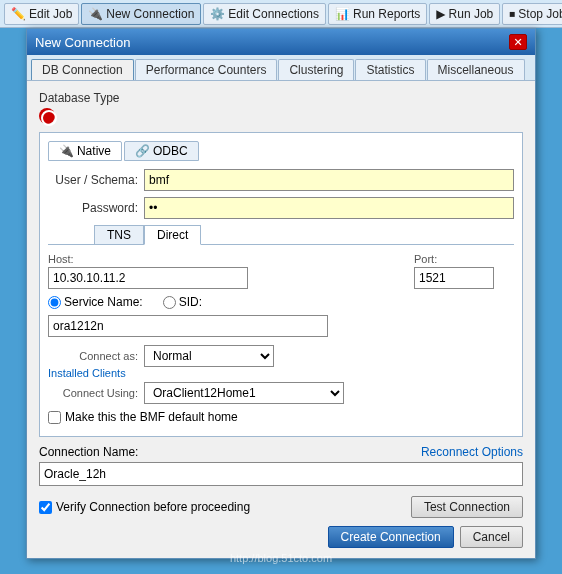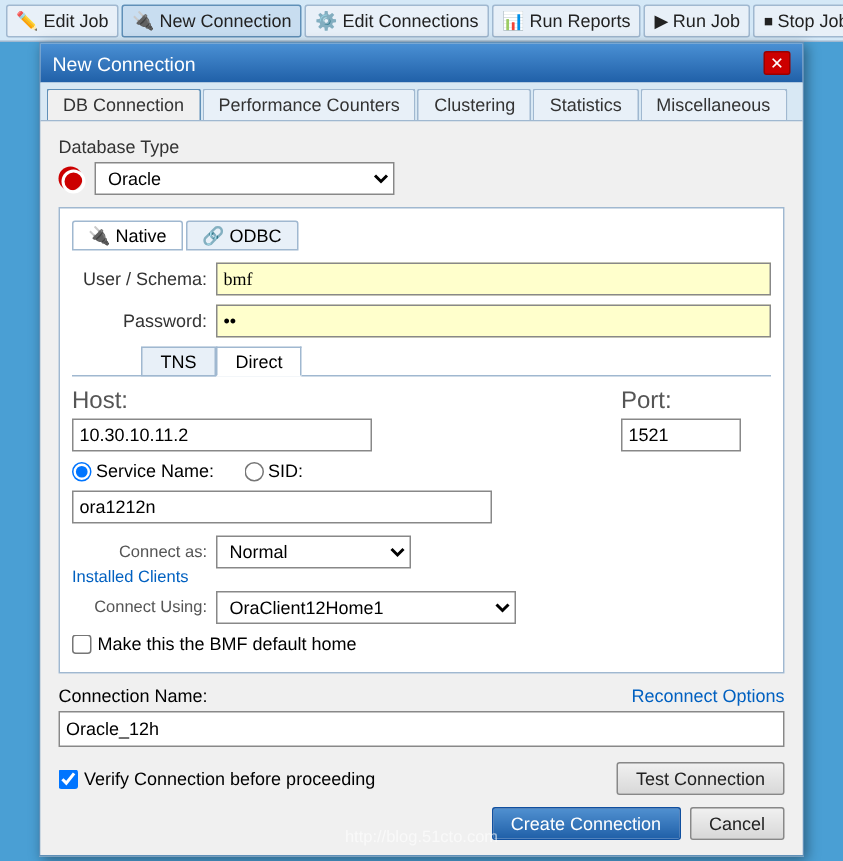--- a/index.html
+++ b/index.html
@@ -130,21 +130,21 @@
       border: 1px solid #a0b8d0;
       background: #e8f0f8;
       cursor: pointer;
       margin-bottom: -1px;
     }
     .tns-tab.active { background: white; border-bottom: 1px solid white; }
 
     .host-port-row { display: flex; align-items: flex-start; margin-bottom: 6px; }
     .host-section { flex: 1; margin-right: 10px; }
     .port-section { width: 100px; }
-    .host-section label, .port-section label { display: block; margin-bottom: 2px; color: #555; font-size: 16px; }
+    .host-section label, .port-section label { display: block; margin-bottom: 2px; color: #555; font-size: 11px; }
     .host-section input { width: 100%; }
     .port-section input { width: 100%; }
 
     .service-sid-row { display: flex; align-items: flex-start; margin-bottom: 6px; gap: 20px; }
     .radio-group { display: flex; align-items: center; gap: 3px; }
 
     .connect-as-row { display: flex; align-items: center; margin-bottom: 0; }
     .connect-as-row label { width: 90px; text-align: right; margin-right: 6px; color: #555; font-size: 11px; }
 
     .installed-clients { color: #0060c0; margin-bottom: 3px; font-size: 11px; }
@@ -258,45 +258,39 @@
         <span>Miscellaneous</span>
       </div>
     </div>
 
     <div class="modal-body">
 
       <div class="form-section">
         <label class="form-label">Database Type</label>
         <div class="db-type-row">
           <span class="oracle-icon"></span>
-          <select style="width: 200px;">
-            <option>Oracle</option>
-            <option>SQL Server</option>
-            <option>MySQL</option>
-            <option>PostgreSQL</option>
-          </select>
         </div>
       </div>
 
       <div class="connection-type-box">
 
         <div class="native-odbc-tabs">
           <div class="inner-tab active">
             <span style="color:#cc6600;">🔌</span>
             <span>Native</span>
           </div>
           <div class="inner-tab">
             <span style="color:#0060c0;">🔗</span>
             <span>ODBC</span>
           </div>
         </div>
 
         <div class="field-row">
           <label>User / Schema:</label>
-          <input type="text" class="input-yellow" value="bmf" style="width: 280px; font-family: Liberation Serif, serif;">
+          <input type="text" class="input-yellow" value="bmf" style="width: 280px;">
         </div>
 
         <div class="field-row">
           <label>Password:</label>
           <input type="password" class="input-yellow" value="**" style="width: 280px;">
         </div>
 
         <div class="tns-direct-tabs">
           <div class="tns-tab">
             <span>TNS</span>

